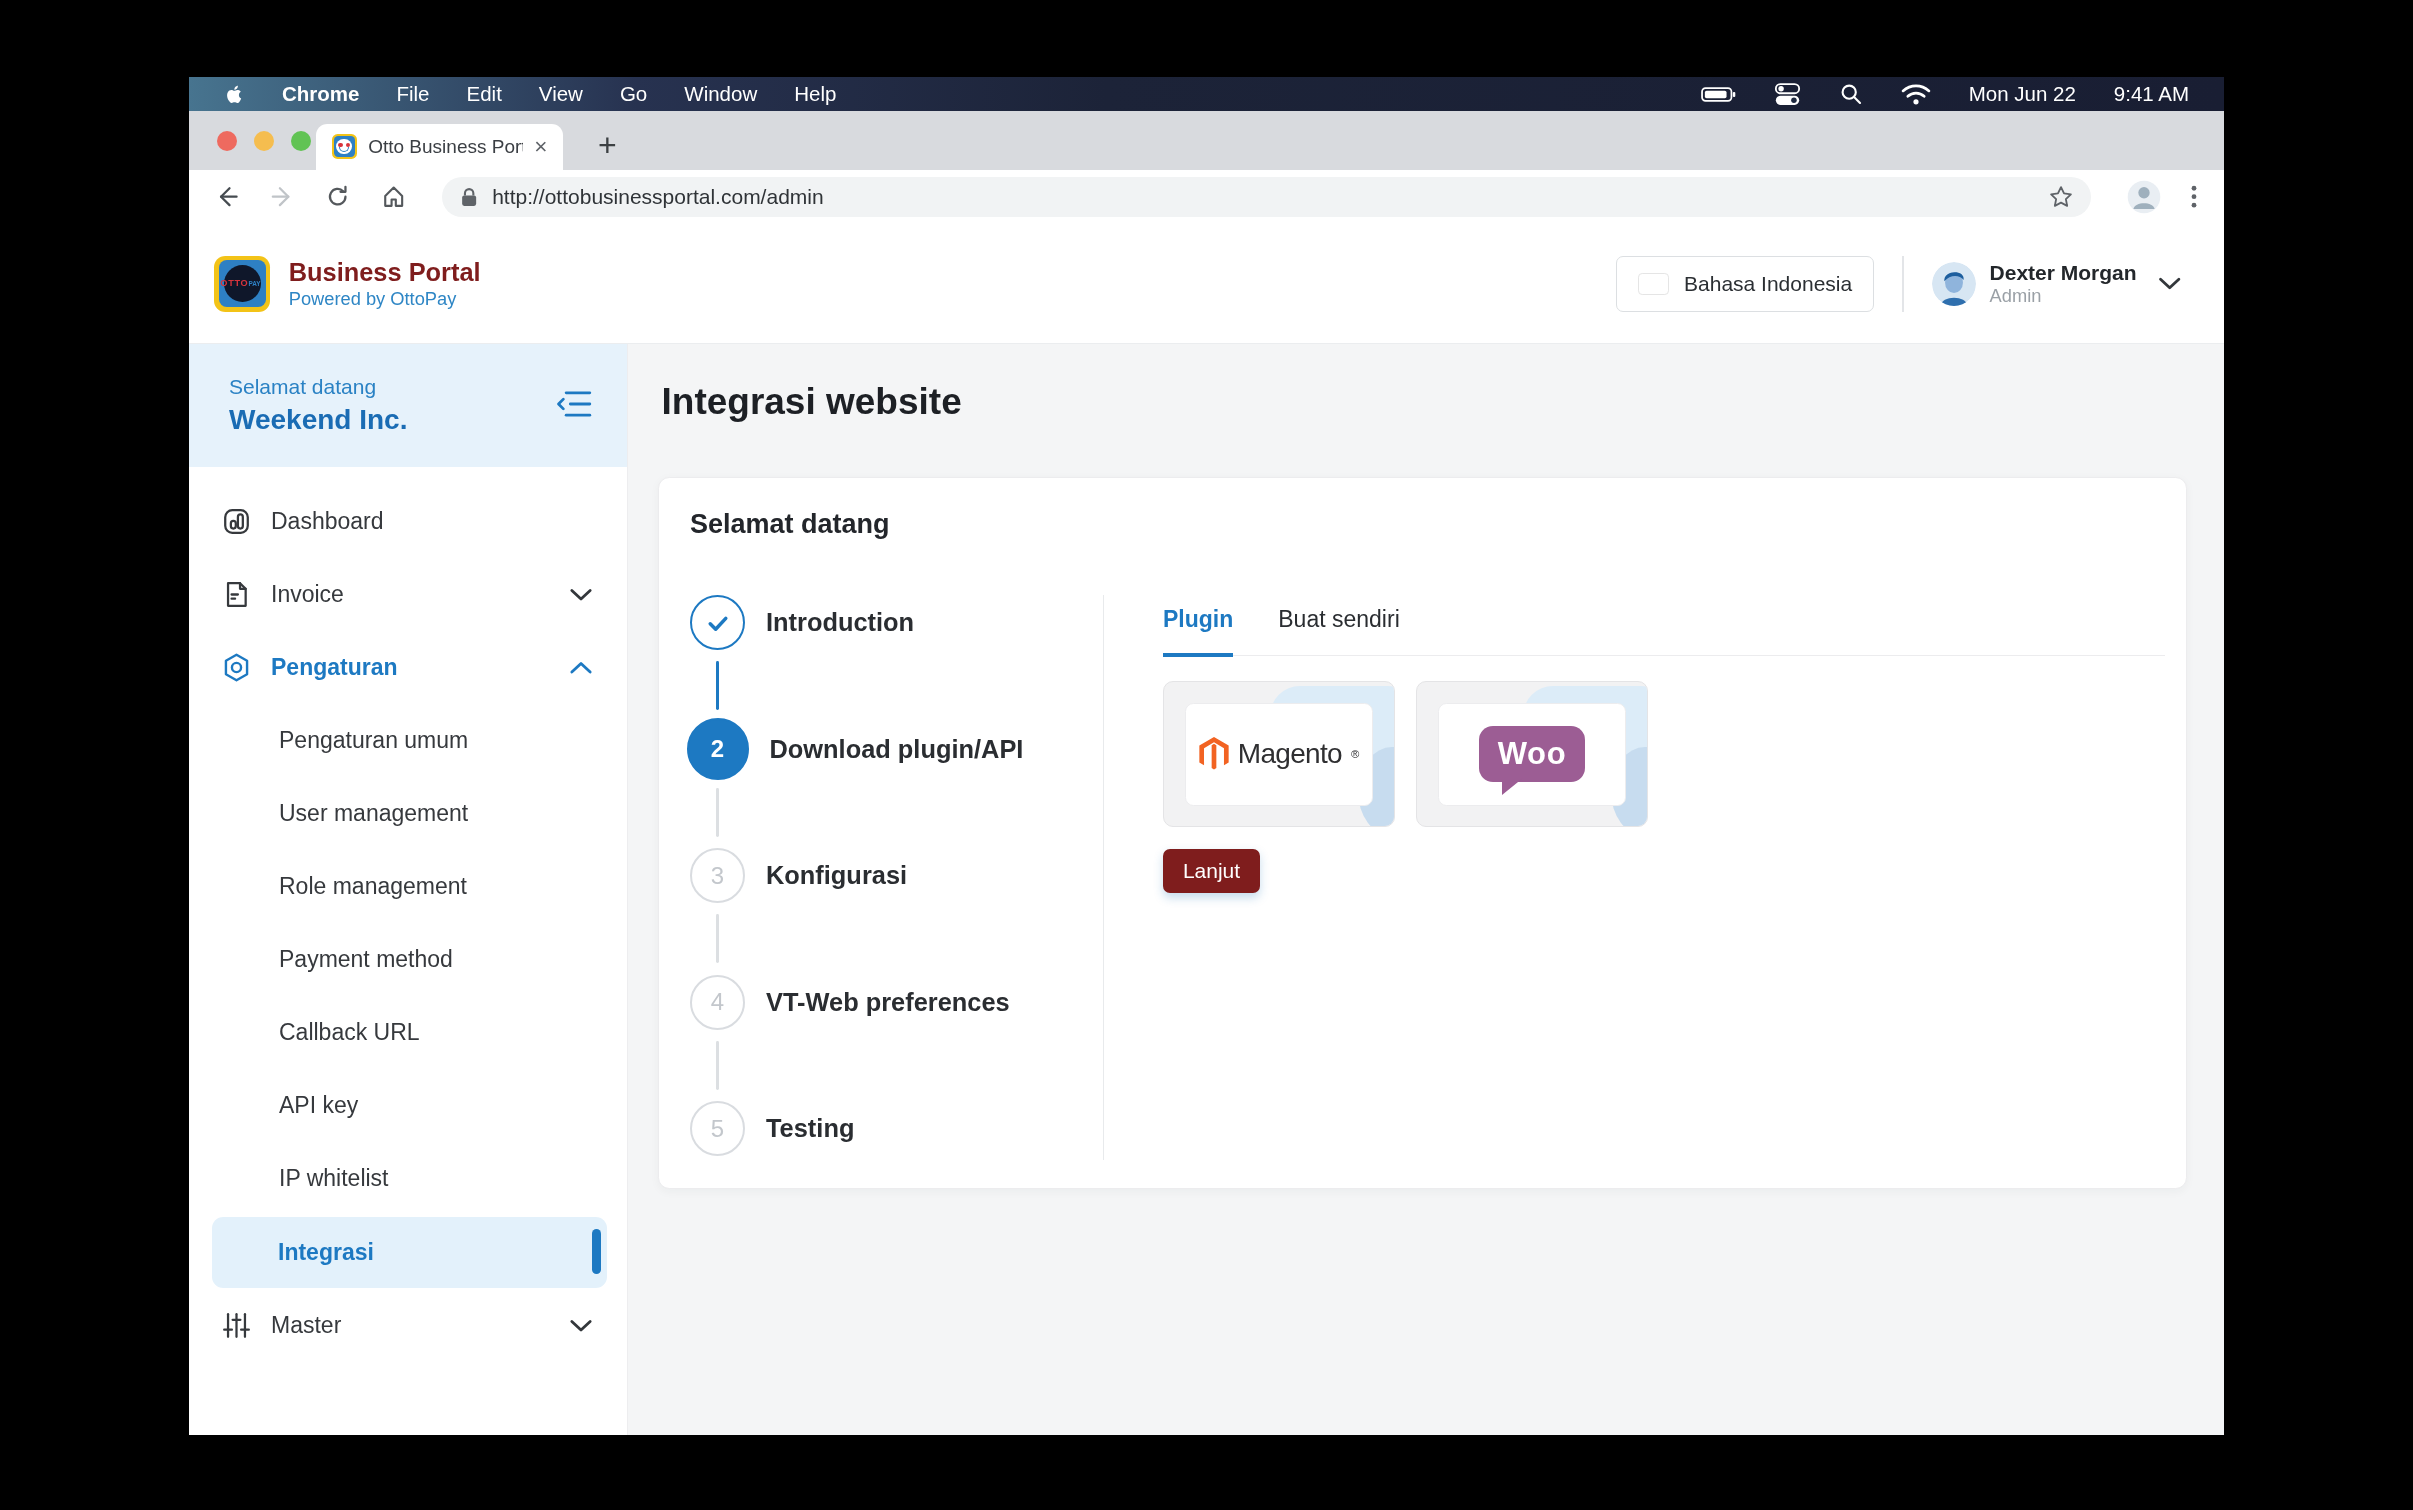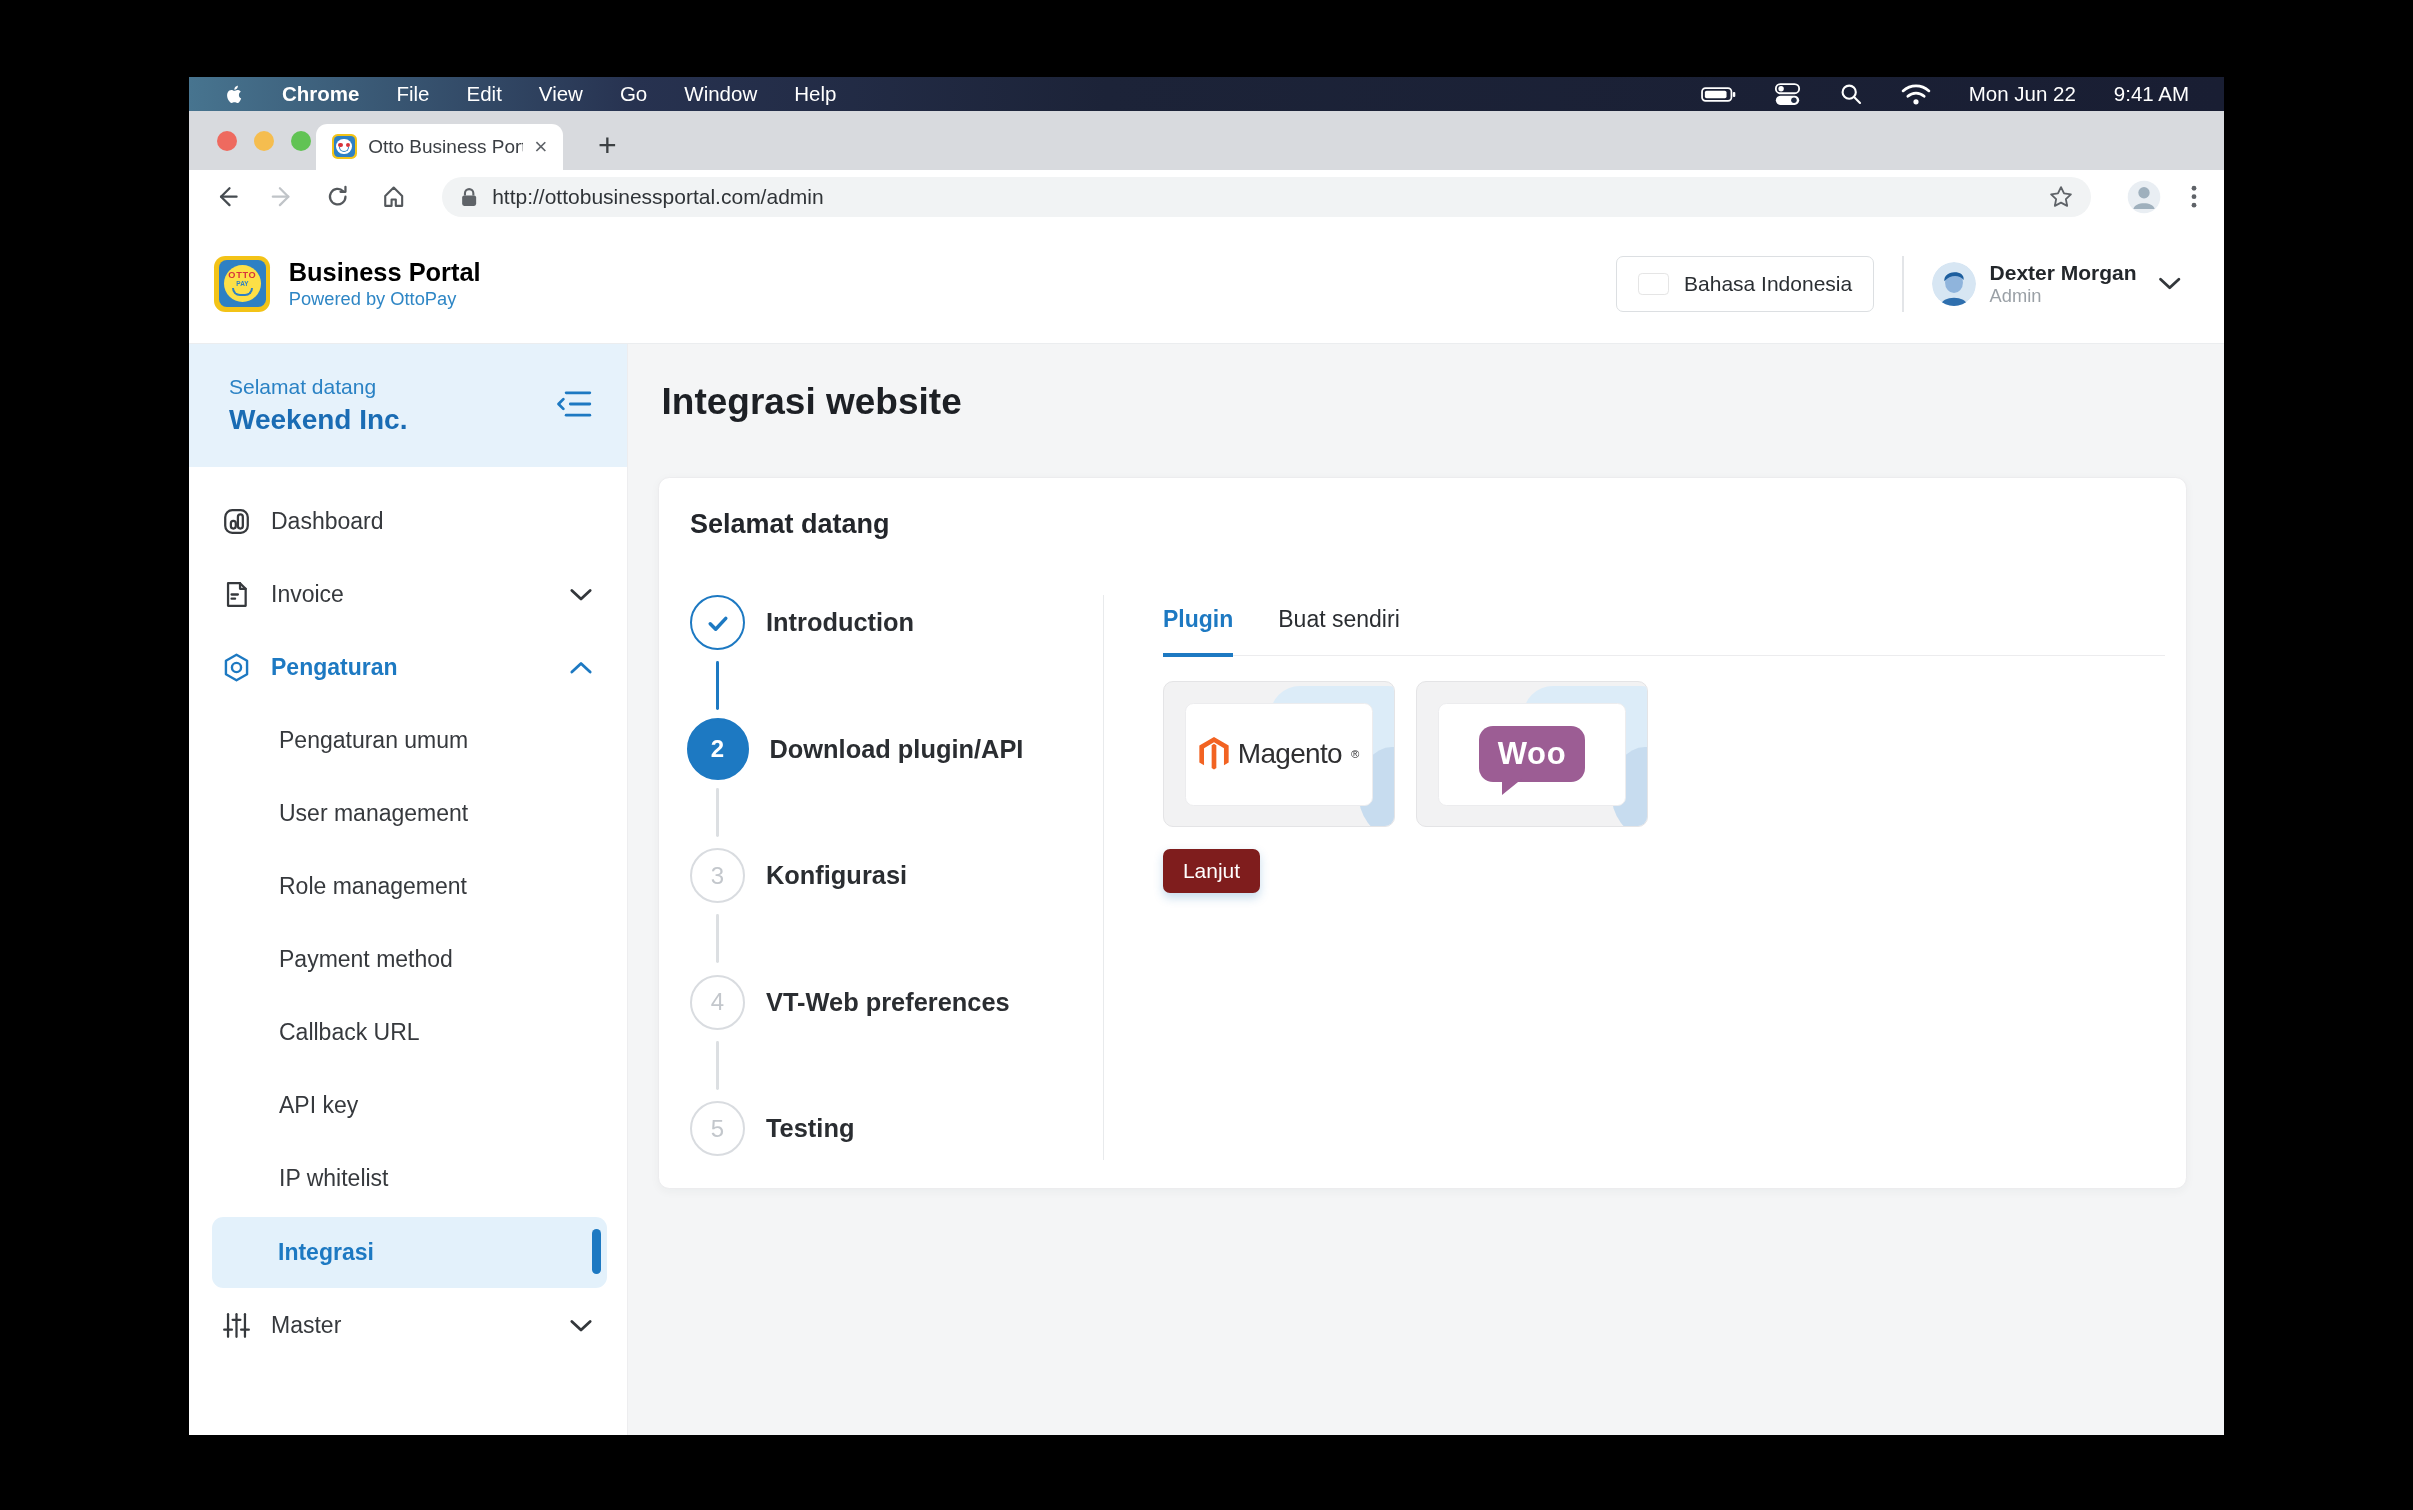--- a/index.html
+++ b/index.html
@@ -45,26 +45,26 @@
   .ab-right { display:flex; align-items:center; gap:28px; }
 
   
   .appheader { height:120px; flex:0 0 120px; background:#fff; border-bottom:1.4px solid #ebedef;
                display:flex; align-items:center; padding:0 42px 0 25.4px; }
   .brand { display:flex; align-items:center; gap:18.3px; }
   .otto-logo { width:56px; height:56px; background:#f3c317; border-radius:11.3px; display:flex;
                align-items:center; justify-content:center; }
   .otto-in { width:47px; height:47px; background:#2e80c4; border-radius:7.8px; display:flex;
              align-items:center; justify-content:center; }
-  .otto-cir { width:37px; height:37px; background:#fde047; border-radius:50%; display:flex; flex-direction:column;
+  .otto-cir { width:37px; height:37px; background:#0f172a; border-radius:50%; display:flex; flex-direction:row;
               align-items:center; justify-content:center; }
   .otto-word { font-size:9.2px; font-weight:800; color:#d8343c; letter-spacing:0.7px; line-height:9.2px; }
   .otto-pay { font-size:6.4px; font-weight:700; color:#2e80c4; line-height:7px; }
   .otto-smile { width:21px; height:8.5px; border:2.1px solid #2e80c4; border-top:none; border-radius:0 0 11.3px 11.3px; margin-top:0.7px; }
-  .brand-title { font-size:25.4px; font-weight:700; color:#000000; line-height:31px; }
+  .brand-title { font-size:25.4px; font-weight:700; color:#7f1d1d; line-height:31px; }
   .brand-sub { font-size:18.3px; color:#2e86c5; }
   .header-right { margin-left:auto; display:flex; align-items:center; }
   .lang-btn { display:flex; align-items:center; gap:15.5px; border:1.4px solid #dcdfe2; border-radius:7px;
               height:56px; padding:0 21px; background:#fff; }
   .flag { width:31px; height:22px; border-radius:4.2px; overflow:hidden; border:0.7px solid #e5e5e5; }
   .flag .t { height:50%; background:#e01f26; } .flag .b { height:50%; background:#f6f6f6; }
   .lang-label { font-size:21px; color:#2b2f33; }
   .hdr-div { width:1.4px; height:56px; background:#e3e5e8; margin:0 28px; }
   .avatar { width:44px; height:44px; border-radius:50%; overflow:hidden; flex:0 0 44px; }
   .user-block { margin-left:14px; }

